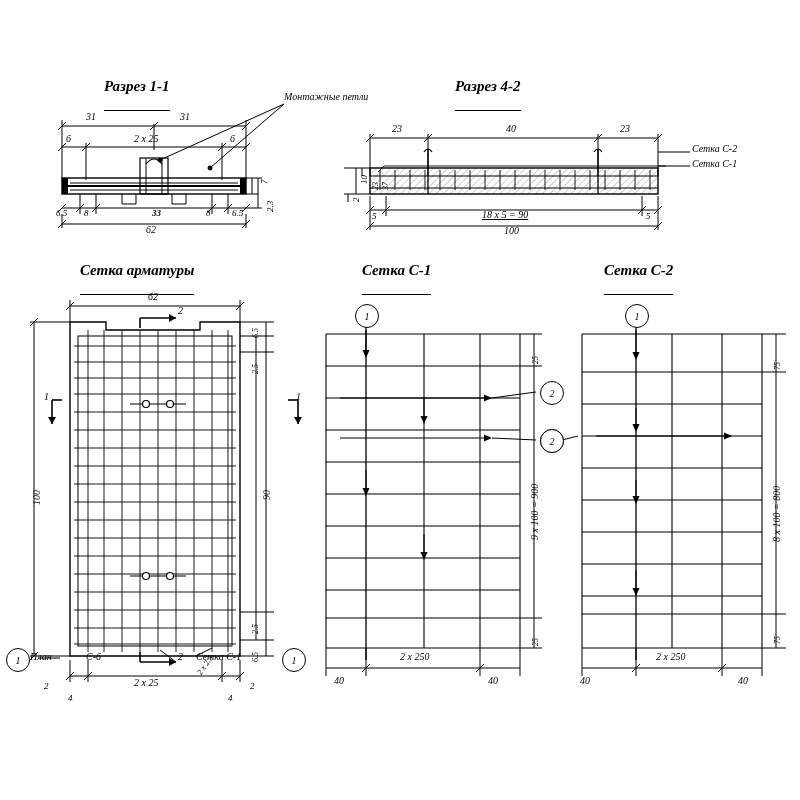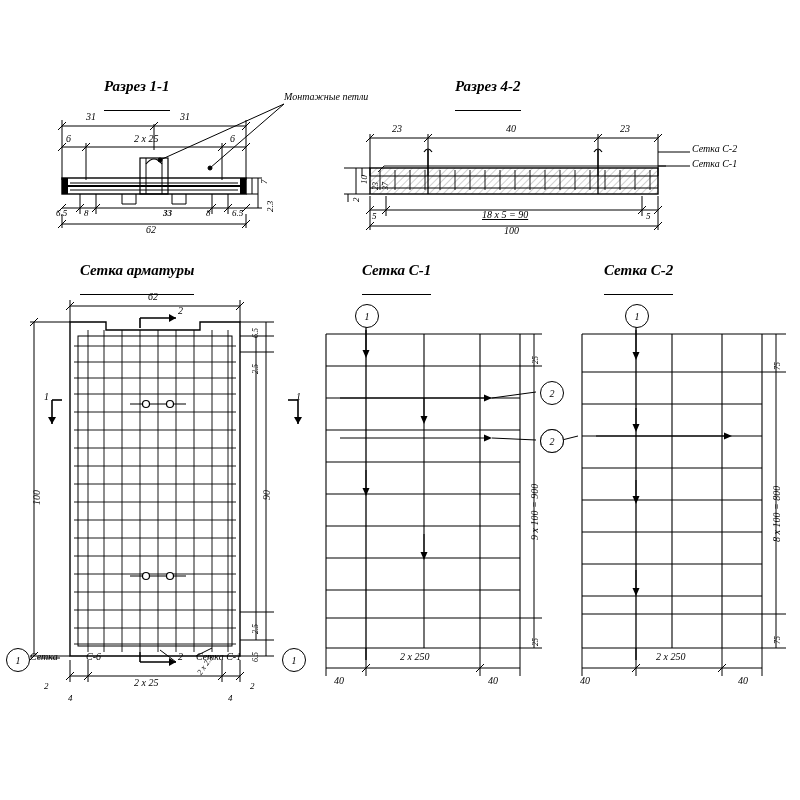--- a/index.html
+++ b/index.html
@@ -102,21 +102,21 @@
   </svg>
 
   <div class="lbl" style="left:86px;top:112px;">31</div>
   <div class="lbl" style="left:180px;top:112px;">31</div>
   <div class="lbl" style="left:66px;top:134px;">6</div>
   <div class="lbl" style="left:134px;top:134px;">2 x 25</div>
   <div class="lbl" style="left:230px;top:134px;">6</div>
 
   <div class="lbl sm" style="left:56px;top:209px;">6.5</div>
   <div class="lbl sm" style="left:84px;top:209px;">8</div>
-  <div class="lbl sm" style="left:163px;top:209px;font-weight:bold;">33</div>
+  <div class="lbl sm" style="left:152px;top:209px;font-weight:bold;">33</div>
   <div class="lbl sm" style="left:206px;top:209px;">8</div>
   <div class="lbl sm" style="left:232px;top:209px;">6.5</div>
   <div class="lbl" style="left:146px;top:225px;">62</div>
 
   <div class="lbl sm rot" style="left:260px;top:184px;transform:rotate(-90deg);">7</div>
   <div class="lbl sm rot" style="left:266px;top:212px;transform:rotate(-90deg);">2.3</div>
 
   <div class="lbl" style="left:284px;top:92px;">Монтажные петли</div>
 
   <div class="ttl" style="left:455px;top:78px;">
@@ -341,21 +341,21 @@
   <div class="lbl sm" style="left:68px;top:694px;">4</div>
   <div class="lbl" style="left:134px;top:678px;">2 x 25</div>
   <div class="lbl sm" style="left:228px;top:694px;">4</div>
   <div class="lbl sm" style="left:250px;top:682px;">2</div>
 
   <div class="lbl" style="left:178px;top:306px;">2</div>
   <div class="lbl" style="left:44px;top:392px;">1</div>
   <div class="lbl" style="left:296px;top:392px;">1</div>
   <div class="lbl" style="left:178px;top:652px;">2</div>
 
-  <div class="lbl" style="left:30px;top:652px;">Сетка</div>
+  <div class="lbl" style="left:30px;top:652px;">План</div>
   <div class="lbl" style="left:86px;top:652px;">С-6</div>
   <div class="lbl" style="left:196px;top:652px;">Сетка С-1</div>
   <div class="lbl xs rot" style="left:196px;top:672px;transform:rotate(-55deg);">2 x 2.5</div>
 
   <div class="circ" style="left:6px;top:648px;width:22px;height:22px;">1</div>
   <div class="circ" style="left:282px;top:648px;width:22px;height:22px;">1</div>
 
   <div class="ttl" style="left:362px;top:262px;">
     <u>Сетка С-1</u>
   </div>

